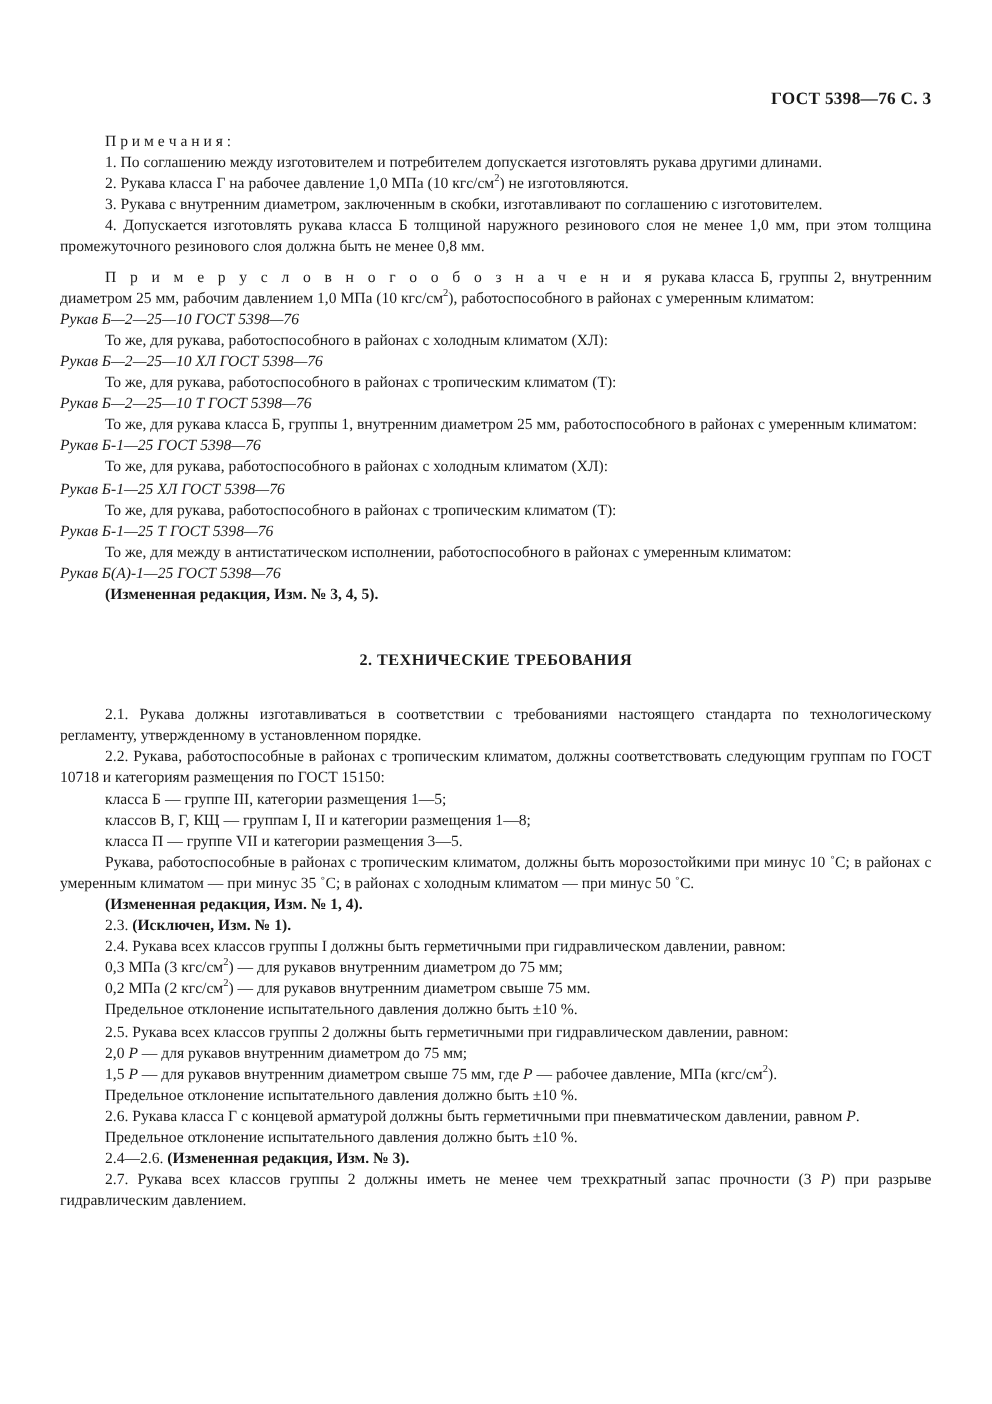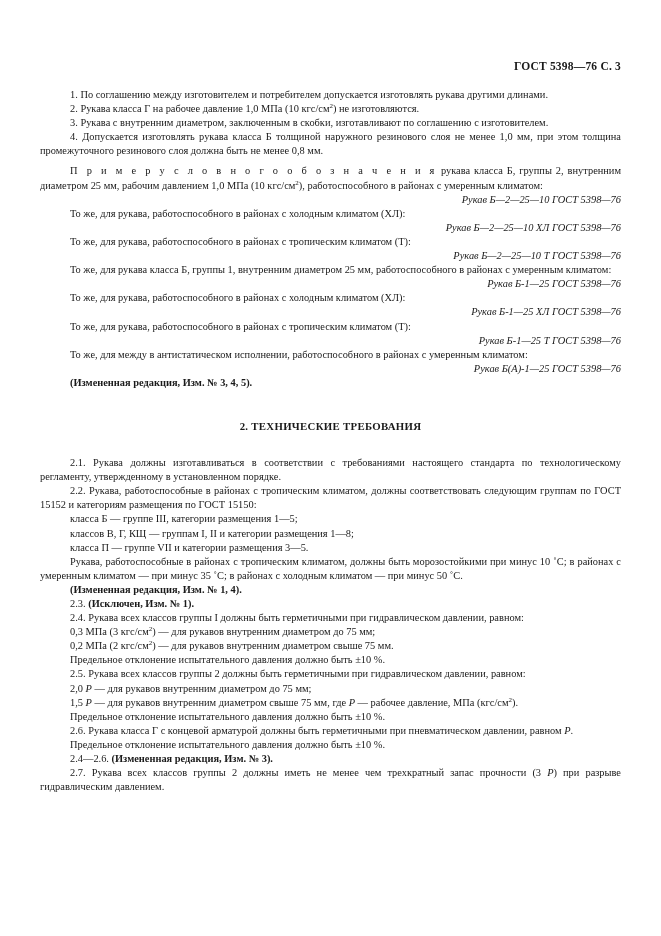--- a/index.html
+++ b/index.html
@@ -45,21 +45,21 @@
     text-justify: inter-word;
     hyphens: manual;
   }
   p.ind {
     text-indent: 30px;
   }
   .spaced {
     letter-spacing: 2.6px;
   }
   .center-italic {
-    text-align: right;
+    text-align: left;
     font-style: italic;
     font-size: 10.4px;
     line-height: 14.1px;
     margin: 0;
     text-indent: 0;
   }
   .bold {
     font-weight: bold;
   }
   .ital {
@@ -84,20 +84,21 @@
 </style>
 </head>
 <body>
 
 <div class="page">
 
   <div class="page-header">ГОСТ 5398—76 С. 3</div>
 
   <div class="content">
 
+    <p class="ind">П р и м е ч а н и я :</p>
     <p class="ind">1. По соглашению между изготовителем и потребителем допускается изготовлять рукава другими длинами.</p>
     <p class="ind">2. Рукава класса Г на рабочее давление 1,0 МПа (10 кгс/см<sup>2</sup>) не изготовляются.</p>
     <p class="ind">3. Рукава с внутренним диаметром, заключенным в скобки, изготавливают по соглашению с изготовителем.</p>
     <p class="ind">4. Допускается изготовлять рукава класса Б толщиной наружного резинового слоя не менее 1,0 мм, при этом толщина промежуточного резинового слоя должна быть не менее 0,8 мм.</p>
 
     <div class="gap-sm"></div>
 
     <p class="ind"><span class="spaced">П р и м е р   у с л о в н о г о   о б о з н а ч е н и я</span> рукава класса Б, группы 2, внутренним диаметром 25 мм, рабочим давлением 1,0 МПа (10 кгс/см<sup>2</sup>), работоспособного в районах с умеренным климатом:</p>
 
     <p class="center-italic">Рукав Б—2—25—10 ГОСТ 5398—76</p>
@@ -122,21 +123,21 @@
 
     <p class="ind bold">(Измененная редакция, Изм. № 3, 4, 5).</p>
 
     <div class="gap-lg"></div>
 
     <p class="section-title">2.  ТЕХНИЧЕСКИЕ ТРЕБОВАНИЯ</p>
 
     <div class="gap-md"></div>
 
     <p class="ind">2.1.  Рукава должны изготавливаться в соответствии с требованиями настоящего стандарта по технологическому регламенту, утвержденному в установленном порядке.</p>
-    <p class="ind">2.2.  Рукава, работоспособные в районах с тропическим климатом, должны соответствовать следующим группам по ГОСТ 15152 и категориям размещения по ГОСТ 15150:</p>
+    <p class="ind">2.2.  Рукава, работоспособные в районах с тропическим климатом, должны соответствовать следующим группам по ГОСТ 10718 и категориям размещения по ГОСТ 15150:</p>
     <p class="ind">класса Б — группе III, категории размещения 1—5;</p>
     <p class="ind">классов В, Г, КЩ — группам I, II и категории размещения 1—8;</p>
     <p class="ind">класса П — группе VII и категории размещения 3—5.</p>
     <p class="ind">Рукава, работоспособные в районах с тропическим климатом, должны быть морозостойкими при минус 10 ˚С; в районах с умеренным климатом — при минус 35 ˚С; в районах с холодным климатом — при минус 50 ˚С.</p>
     <p class="ind bold">(Измененная редакция, Изм. № 1, 4).</p>
 
     <p class="ind"><span>2.3.  </span><span class="bold">(Исключен, Изм. № 1).</span></p>
 
     <p class="ind">2.4.  Рукава всех классов группы I должны быть герметичными при гидравлическом давлении, равном:</p>
     <p class="ind">0,3 МПа (3 кгс/см<sup>2</sup>) — для рукавов внутренним диаметром до 75 мм;</p>

